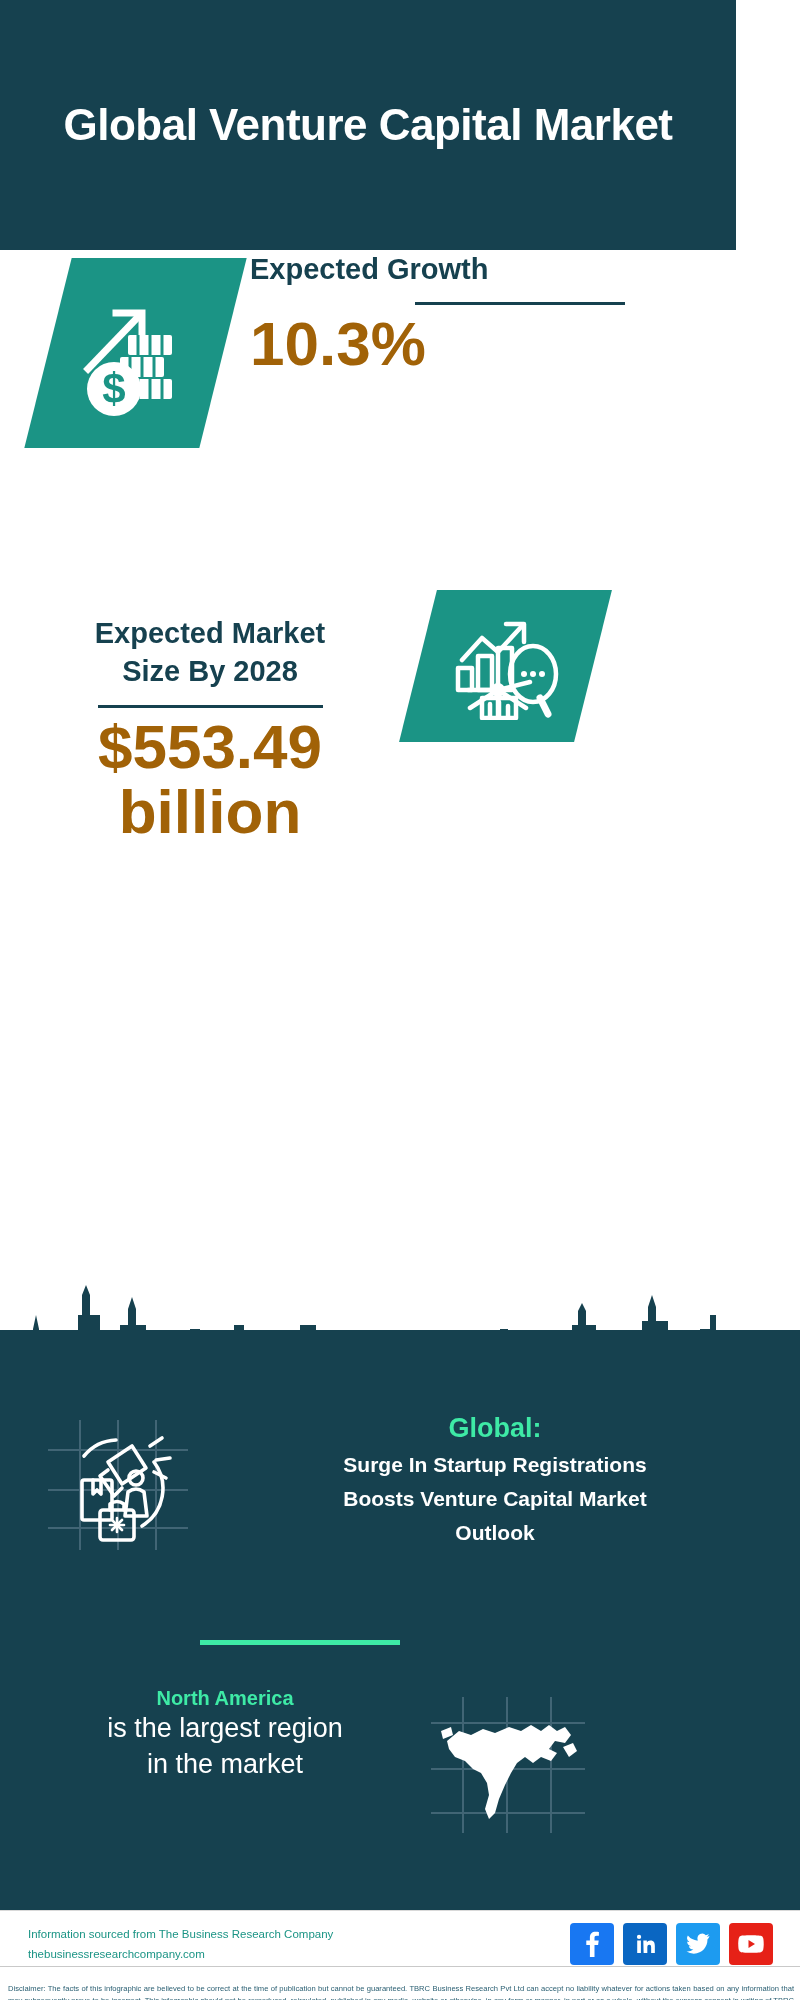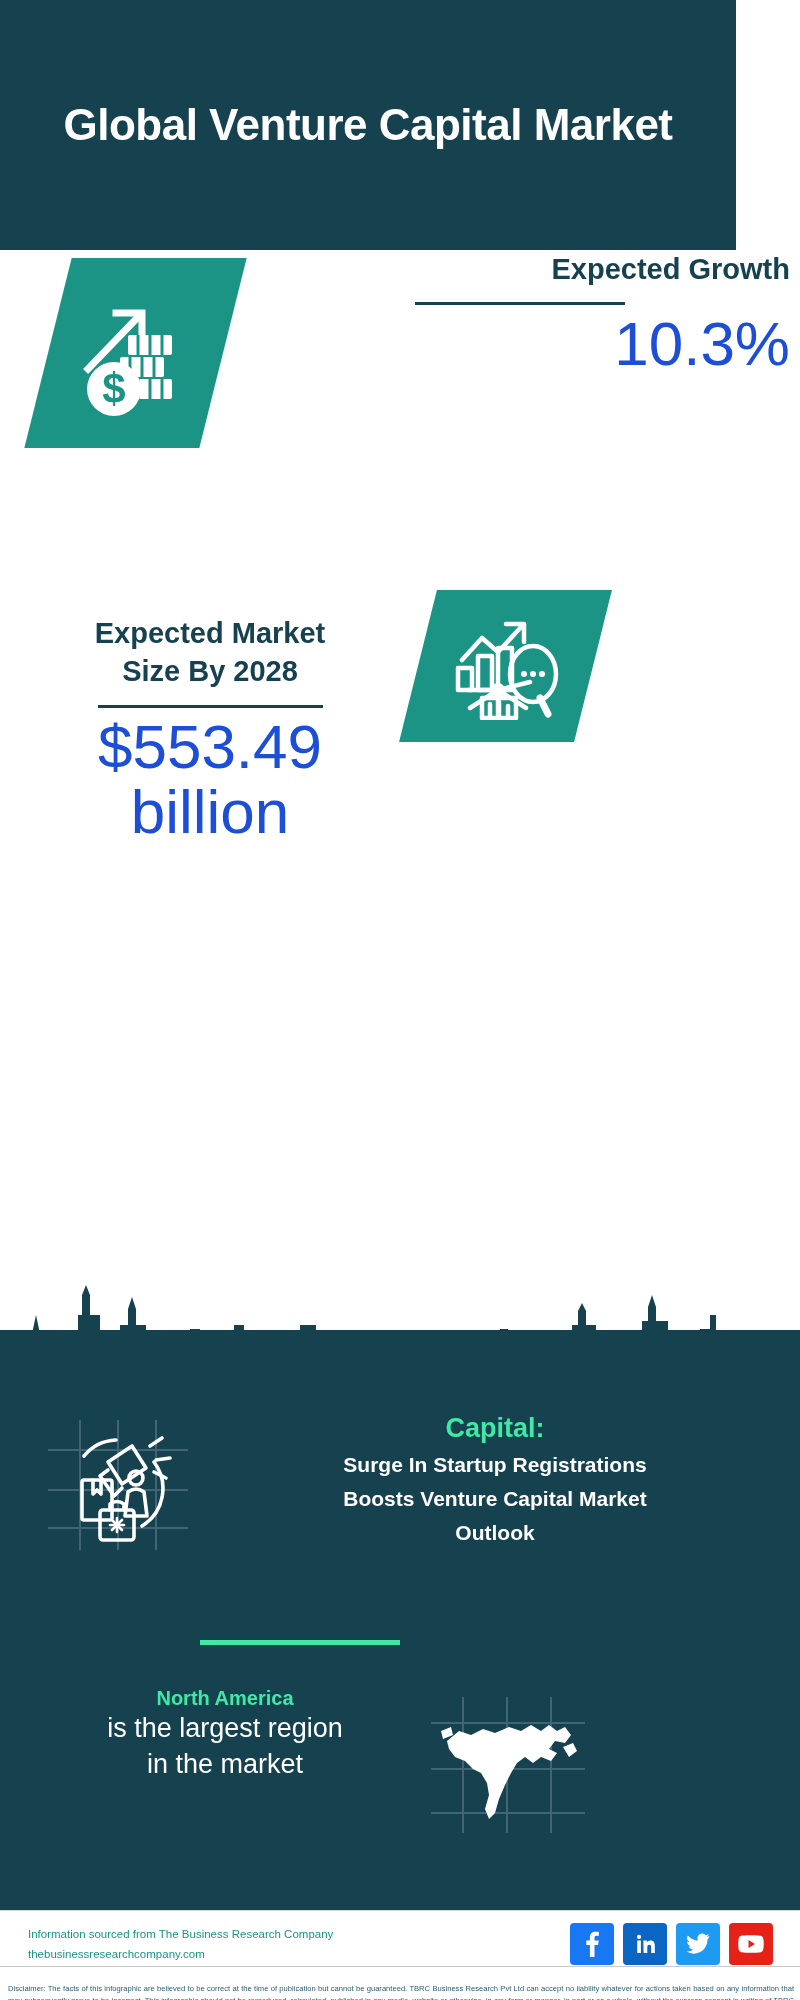--- a/index.html
+++ b/index.html
@@ -27,27 +27,27 @@
     position:absolute; background:#1b9485;
     transform:skewX(-14deg);
   }
   .badge-growth { left:48px; top:8px; width:175px; height:190px; }
   .badge-size   { left:418px; top:340px; width:175px; height:152px; }
 
   .icon-wrap { position:absolute; display:flex; align-items:center; justify-content:center; }
   .icon-growth { left:48px; top:8px; width:175px; height:190px; }
   .icon-size   { left:418px; top:340px; width:175px; height:152px; }
 
-  .growth-text { position:absolute; left:250px; top:0px; width:540px; text-align:right; }
+  .growth-text { position:absolute; left:250px; top:0px; width:540px; text-align:left; }
   .kpi-label {
     color:#16414f; font-size:29px; font-weight:bold; line-height:1.32;
   }
   .kpi-rule { height:3px; background:#16414f; margin:14px auto 6px auto; }
   .kpi-value {
-    color:#1d4ed8; font-size:62px; font-weight:normal; line-height:1.05;
+    color:#a16207; font-size:62px; font-weight:bold; line-height:1.05;
   }
 
   .size-block { position:absolute; left:20px; top:320px; width:380px; text-align:center;margin-top:44px; }
 
   
   .skyline { position:absolute; left:0; bottom:0; width:800px; height:115px; }
 
   
   .dark-body { position:absolute; left:0; top:1330px; width:800px; height:580px; background:#16414f; }
 
@@ -197,21 +197,21 @@
             <g stroke-width="2.6">
               <line x1="79" y1="100" x2="79" y2="114"></line>
               <line x1="72" y1="107" x2="86" y2="107"></line>
               <line x1="74" y1="102" x2="84" y2="112"></line>
               <line x1="84" y1="102" x2="74" y2="112"></line>
             </g>
           </g>
         </svg>
       </div>
       <div class="driver-txt">
-        <div class="driver-head">Capital:</div>
+        <div class="driver-head">Global:</div>
         <div class="driver-body">Surge In Startup Registrations</div>
         <div class="driver-body">Boosts Venture Capital Market</div>
         <div class="driver-body">Outlook</div>
       </div>
     </div>
 
     <div class="mid-rule"></div>
 
     <div class="region-sec">
       <div class="region-txt">

